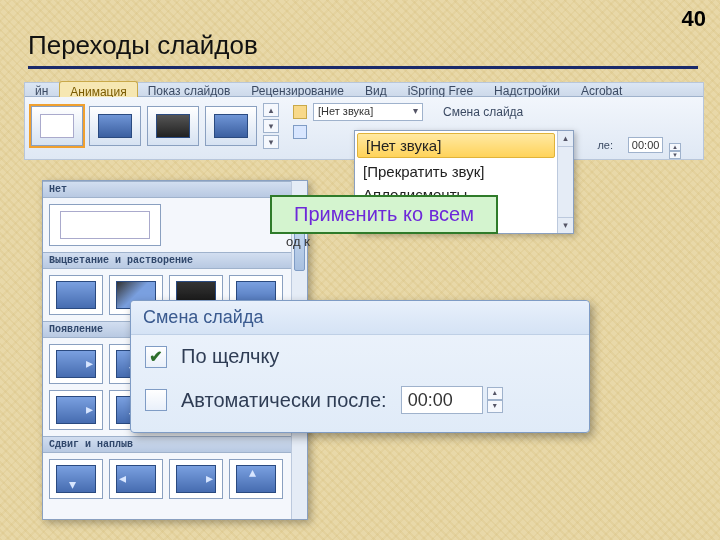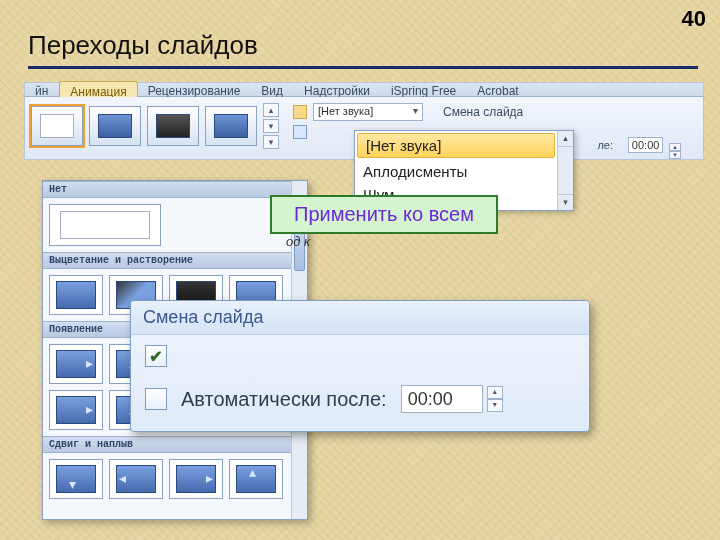--- a/index.html
+++ b/index.html
@@ -165,21 +165,21 @@
 
   
   .callout {
     position: absolute; top: 195px; left: 270px;
     width: 228px; padding: 6px 8px;
     background: #d4f4cf; border: 2px solid #2f7b2a;
     font-size: 20px; color: #6d28d9; text-align:center;
     z-index: 50;
   }
   .callout-tail {
-    position:absolute; top:234px; left:286px; font-size:13px; color:#333;font-style:italic;
+    position:absolute; top:234px; left:286px; font-size:13px; color:#333;
   }
 
   
   .advance {
     position: absolute; top: 300px; left: 130px;
     width: 460px;
     border: 1px solid #7f9cc5;
     background: linear-gradient(#eef4fc,#e0ebf8);
     box-shadow: 3px 4px 10px rgba(0,0,0,.35);
     border-radius: 4px;
@@ -219,24 +219,25 @@
 <body>
 
 <div class="page-number">40</div>
 <div class="page-title">Переходы слайдов</div>
 <div class="underline"></div>
 
 <div class="ribbon">
   <div class="tabs">
     <div class="tab">йн</div>
     <div class="tab active">Анимация</div>
+    <div class="tab">Показ слайдов</div>
     <div class="tab">Рецензирование</div>
     <div class="tab">Вид</div>
+    <div class="tab">iSpring Free</div>
     <div class="tab">Надстройки</div>
-    <div class="tab">iSpring Free</div>
     <div class="tab">Acrobat</div>
   </div>
   <div class="ribbon-body">
     <div class="trans-row">
       <div class="trans-thumb sel">
           <div style="width:34px;height:24px;border:1px solid #aac;background:#fff"></div>
         </div>
       <div class="trans-thumb">
           <div class="mini"></div>
         </div>
@@ -361,36 +362,38 @@
         </div>
       </div>
   </div>
   <div class="gal-scrollbar">
       <div class="sthumb"></div>
     </div>
 </div>
 
 <div class="sound-list">
   <div class="sl-item sel">[Нет звука]</div>
+  <div class="sl-item">[Прекратить звук]</div>
   <div class="sl-item">Аплодисменты</div>
   <div class="sl-item">Шум</div>
   <div class="sl-scroll">
     <div class="up">▴</div>
     <div class="dn">▾</div>
   </div>
 </div>
 
 <div class="callout">Применить ко всем</div>
 <div class="callout-tail">од к</div>
 
 <div class="advance">
   <div class="hdr">Смена слайда</div>
   <div class="body">
     <div class="chk-row">
       <div class="chk checked"></div>
+      <span>По щелчку</span>
     </div>
     <div class="chk-row">
       <div class="chk"></div>
       <span>Автоматически после:</span>
       <div class="adv-time">
         <input value="00:00" style="">
         <div class="adv-spin">
           <div>▴</div>
           <div>▾</div>
         </div>

